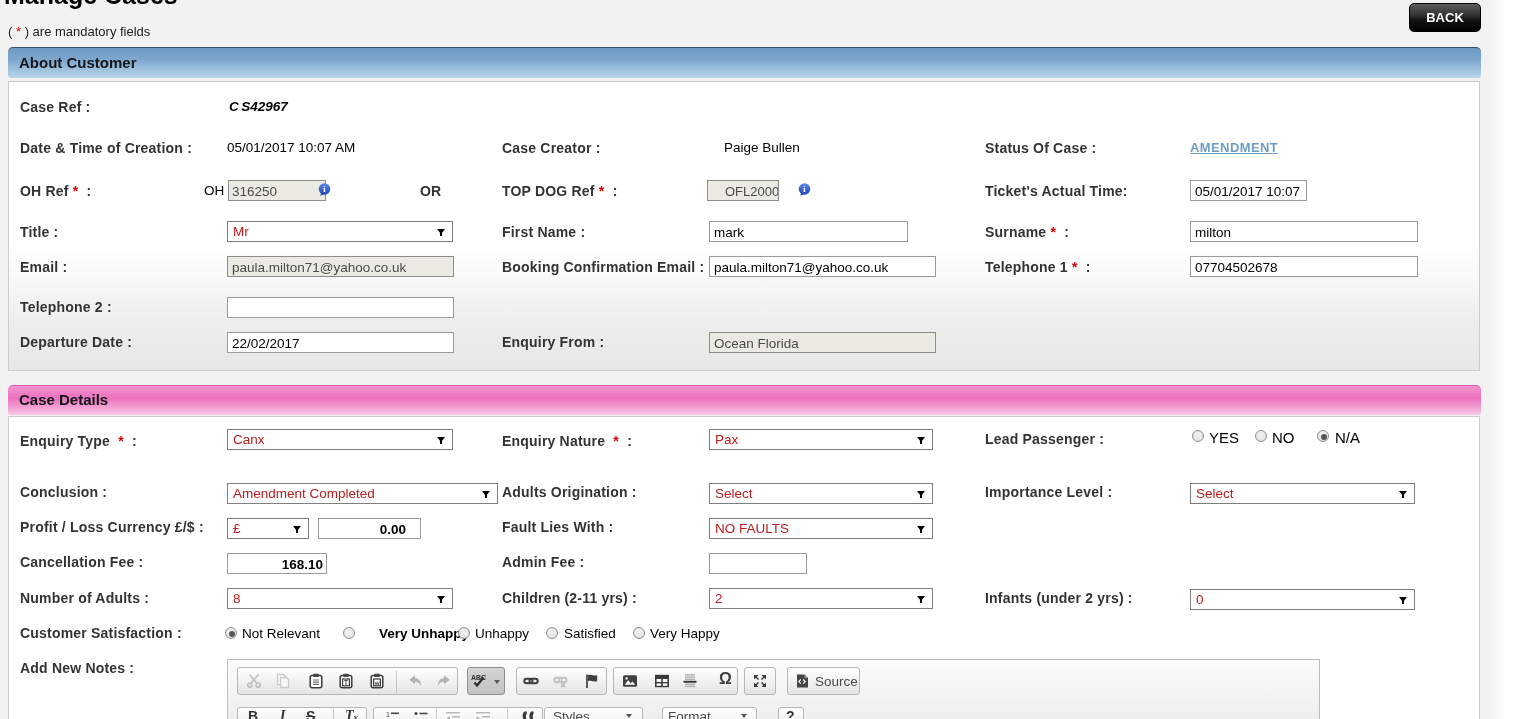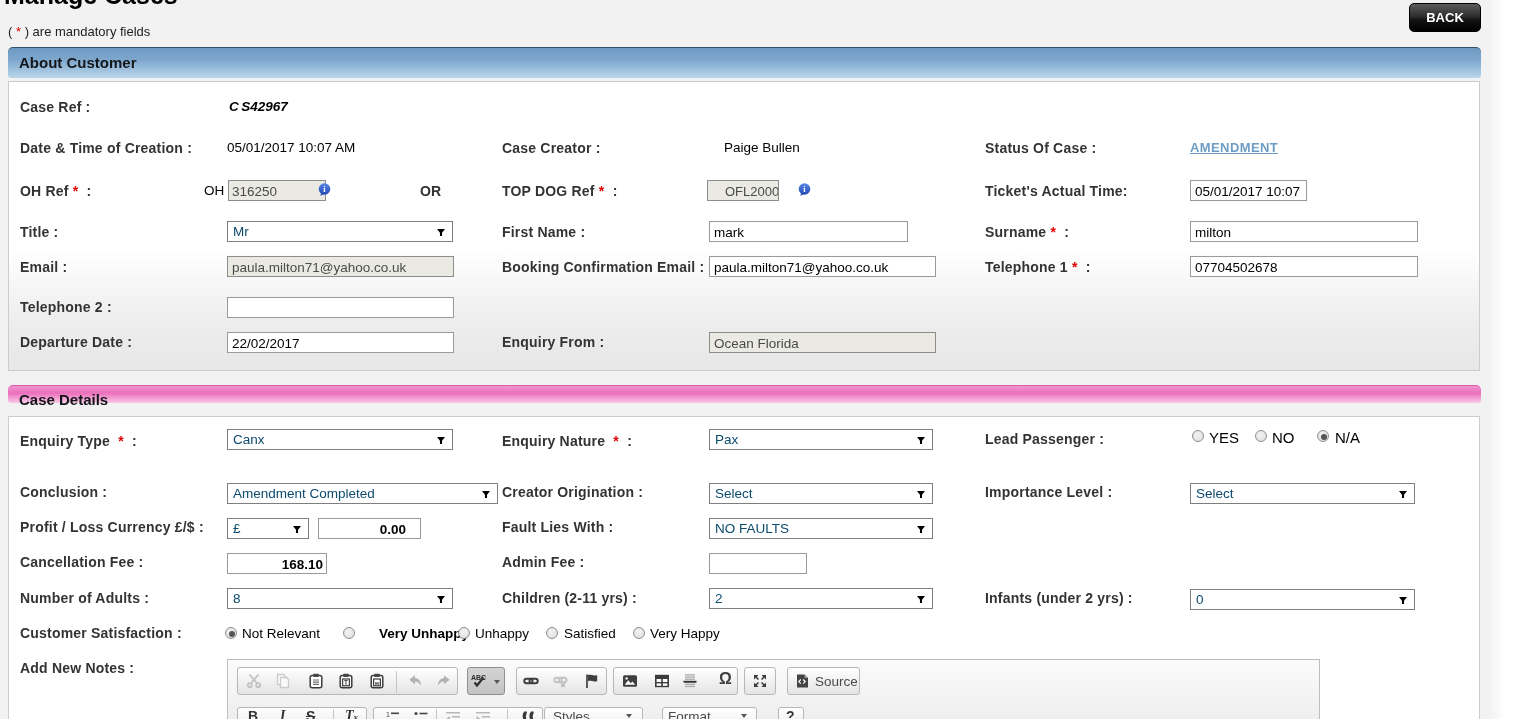--- a/index.html
+++ b/index.html
@@ -12,32 +12,32 @@
 .h1 { position:absolute; left:4px; top:-19px; font-size:25px; font-weight:bold; color:#000; letter-spacing:0px; }
 .mand { position:absolute; left:8px; top:24px; font-size:13px; color:#222; }
 .star { color:#e00000; }
 .back { position:absolute; left:1409px; top:3px; width:72px; height:29px;
   border-radius:5px; border:1px solid #000;
   background:linear-gradient(180deg,#5c5c5c 0%,#2e2e2e 45%,#121212 60%,#000 100%);
   color:#fff; font-weight:bold; font-size:13px; text-align:center; line-height:27px; }
 .bar { position:absolute; left:8px; width:1473px; height:30px; border-radius:5px 5px 3px 3px;
   font-size:15px; font-weight:bold; color:#14161a; line-height:29px; padding-left:11px; box-sizing:border-box; }
 .bar.blue { top:47px; height:31px; border-top:1px solid #33516c; background:linear-gradient(180deg,#6d9ac2 0%,#7ea7cd 40%,#bad7eb 100%); }
-.bar.pink { top:385px; height:18px; line-height:28px; border-top:1px solid #d95fae; background:linear-gradient(180deg,#f095ce 0%,#eb70bd 42%,#f9c9e7 100%); }
+.bar.pink { top:385px; height:30px; line-height:28px; border-top:1px solid #d95fae; background:linear-gradient(180deg,#f095ce 0%,#eb70bd 42%,#f9c9e7 100%); }
 .panel { position:absolute; left:8px; width:1472px; border:1px solid #cccccc; box-sizing:border-box; }
 .panel.about { top:81px; height:290px;
   background:linear-gradient(180deg,#ffffff 0%,#ffffff 58%,#ededed 84%,#e7e7e7 100%); }
 .panel.details { top:416px; height:310px; background:#ffffff; }
 .lbl { position:absolute; font-size:14px; letter-spacing:0.2px; font-weight:bold; color:#333; white-space:nowrap; }
 .val { position:absolute; font-size:13.5px; color:#000; white-space:nowrap; }
 .inp { position:absolute; height:21px; border:1px solid #9a9a9a; background:#fff;
   font-size:13.5px; color:#000; line-height:22px; padding-left:4px; white-space:nowrap; overflow:hidden; }
 .inp.dis { background:#eaeae2; color:#4a4a4a; border-color:#8d8d8d; }
 .sel { position:absolute; height:21px; border:1px solid #7e7e7e; background:#fff;
-  font-size:13.5px; color:#0c4a6e; line-height:19px; padding-left:5px; white-space:nowrap; }
+  font-size:13.5px; color:#b91c1c; line-height:19px; padding-left:5px; white-space:nowrap; }
 .sel:after { content:""; position:absolute; right:7px; top:7px; width:8px; height:7px;
   background:#000; clip-path:polygon(0 0,100% 0,63% 52%,63% 100%,37% 100%,37% 52%); }
 .link { position:absolute; font-size:13px; font-weight:bold; color:#6d9dc4;
   text-decoration:underline; letter-spacing:0.4px; }
 .radio { position:absolute; width:12px; height:12px; border-radius:50%;
   border:1px solid #8f8f8f; background:radial-gradient(circle at 45% 40%, #f3f3f3 0%, #e4e4e4 65%, #d7d7d7 100%); }
 .radio.sel2:after { content:""; position:absolute; left:3px; top:3px; width:6px; height:6px;
   border-radius:50%; background:#555555; }
 .rlbl { position:absolute; font-size:13.5px; color:#000; white-space:nowrap; }
 .info { position:absolute; width:13px; height:13px; }
@@ -128,21 +128,21 @@
 <div class="lbl" style="left:985px;top:431px;">Lead Passenger :</div>
 <div class="radio" style="left:1192px;top:430px;"></div>
 <div class="rlbl" style="left:1209px;top:429px;font-size:15px;">YES</div>
 <div class="radio" style="left:1255px;top:430px;"></div>
 <div class="rlbl" style="left:1272px;top:429px;font-size:15px;">NO</div>
 <div class="radio sel2" style="left:1317px;top:430px;"></div>
 <div class="rlbl" style="left:1335px;top:429px;font-size:15px;">N/A</div>
 
 <div class="lbl" style="left:20px;top:484px;">Conclusion :</div>
 <div class="sel" style="left:227px;top:483px;width:271px;">Amendment Completed</div>
-<div class="lbl" style="left:502px;top:484px;">Creator Origination :</div>
+<div class="lbl" style="left:502px;top:484px;">Adults Origination :</div>
 <div class="sel" style="left:709px;top:483px;width:224px;">Select</div>
 <div class="lbl" style="left:985px;top:484px;">Importance Level :</div>
 <div class="sel" style="left:1190px;top:483px;width:225px;">Select</div>
 
 <div class="lbl" style="left:20px;top:519px;">Profit / Loss Currency £/$ :</div>
 <div class="sel" style="left:227px;top:518px;width:82px;">£</div>
 <div class="inp num" style="left:318px;top:518px;width:103px;padding-right:14px;">0.00</div>
 <div class="lbl" style="left:502px;top:519px;">Fault Lies With :</div>
 <div class="sel" style="left:709px;top:518px;width:224px;">NO FAULTS</div>
 

